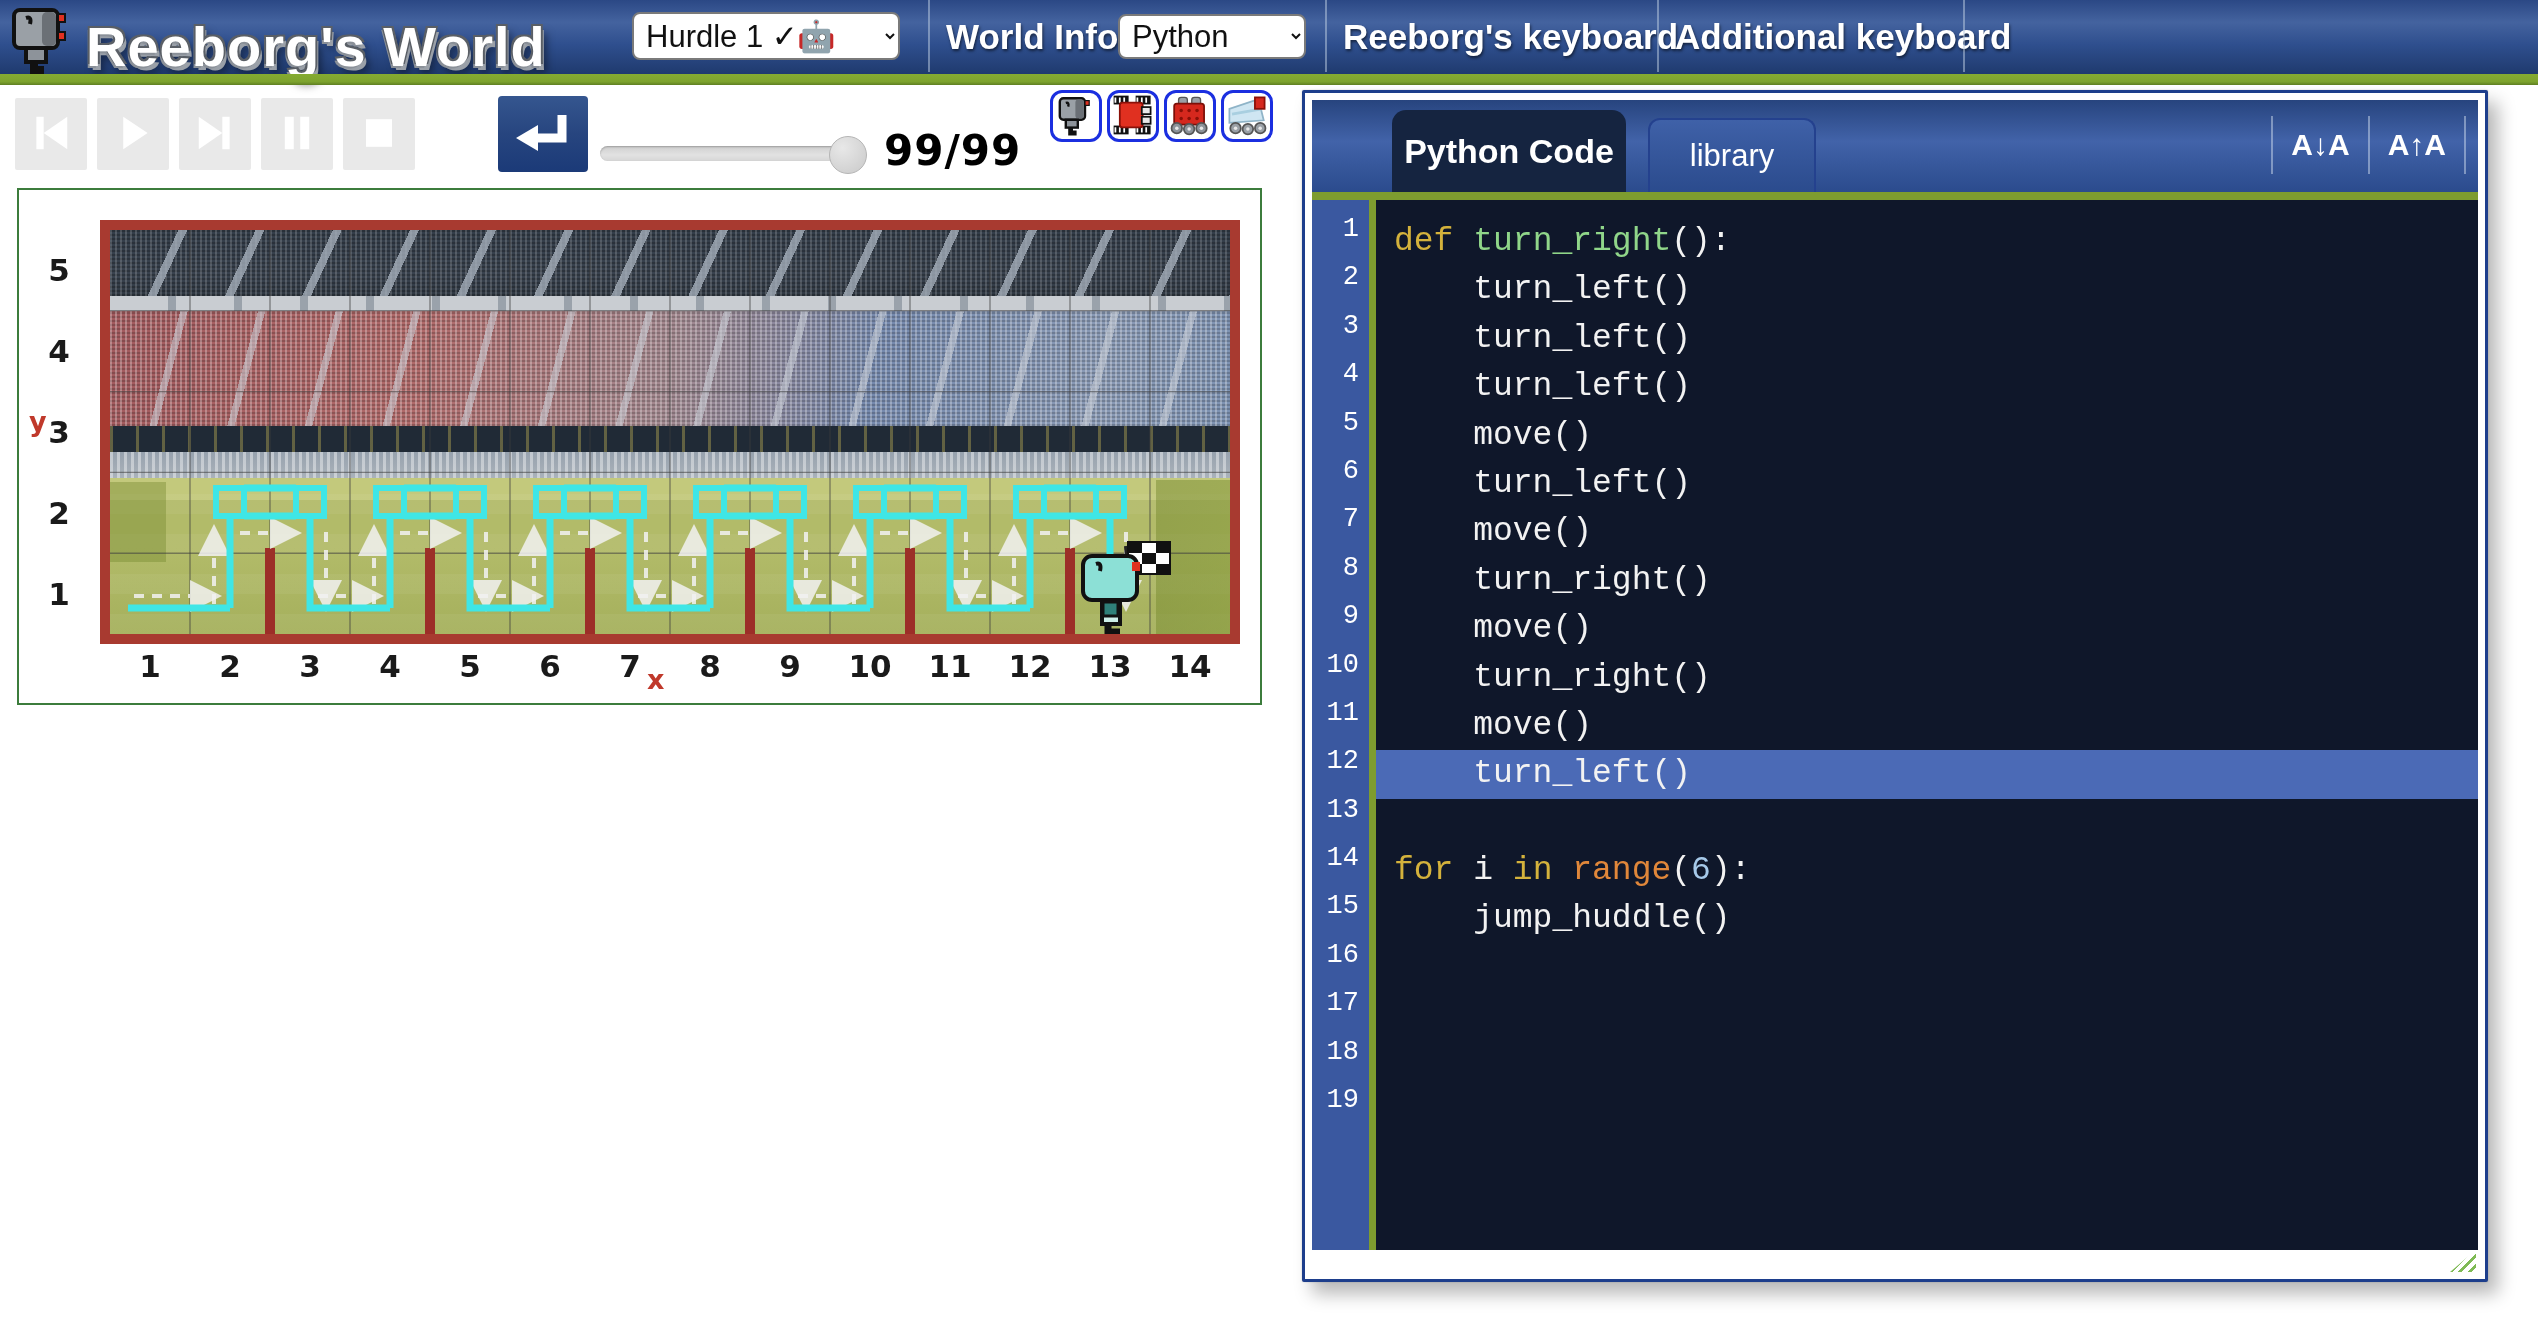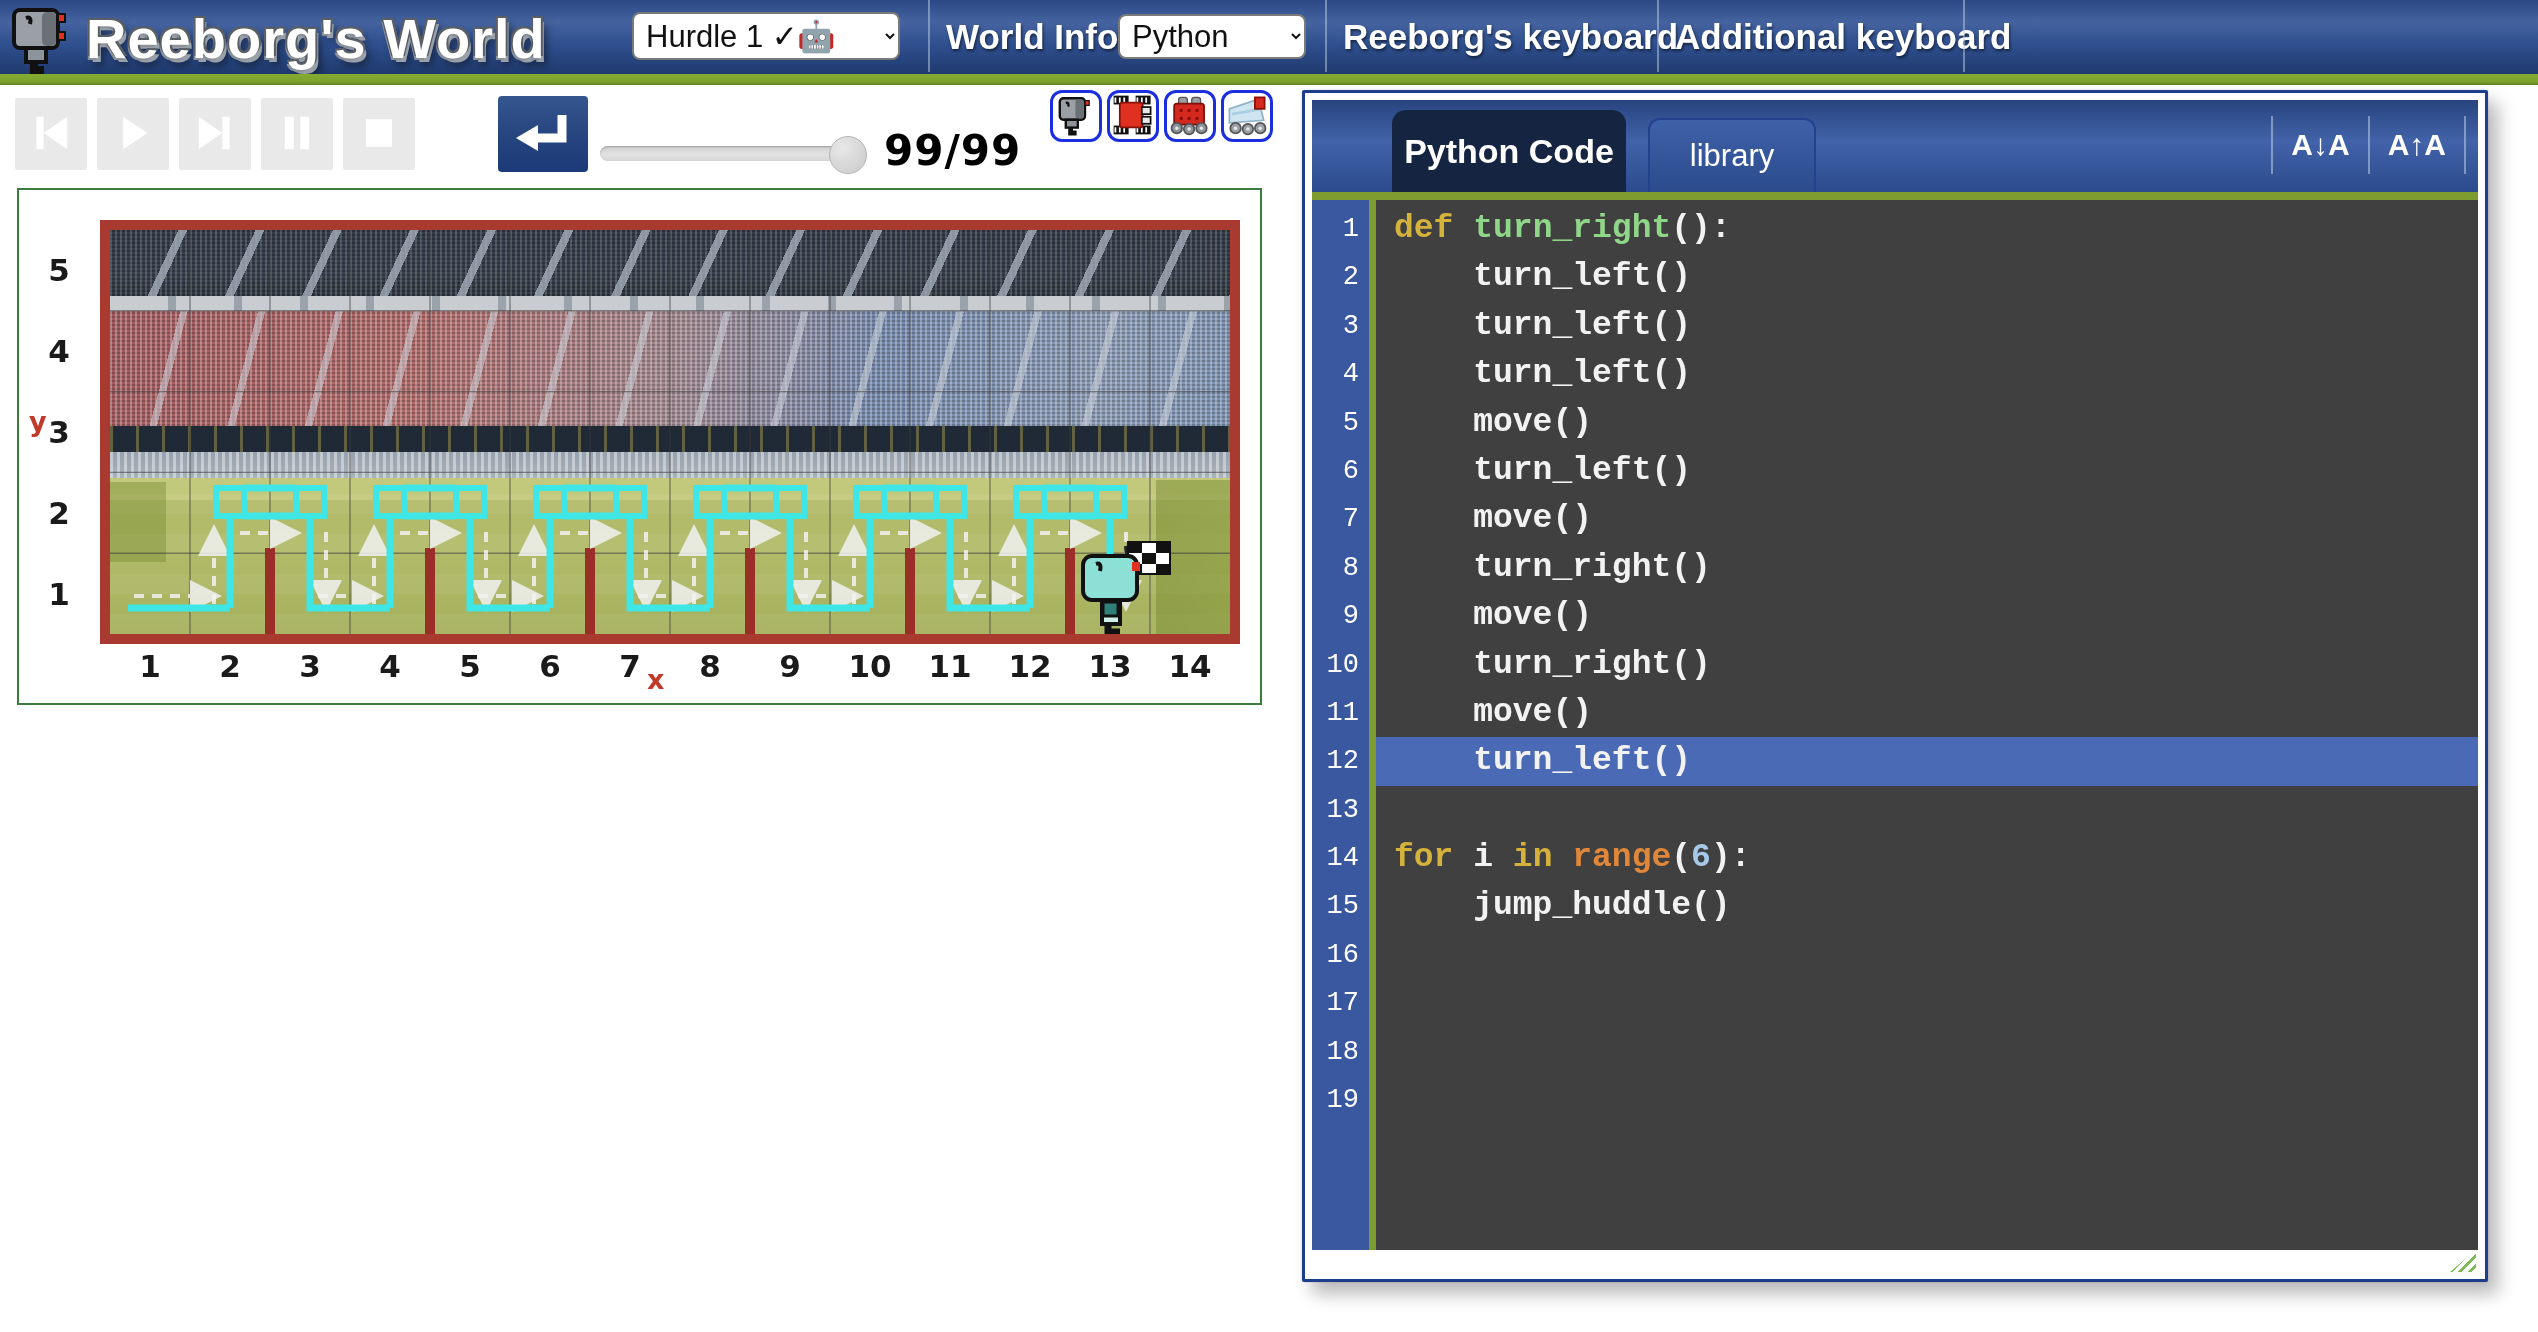--- a/index.html
+++ b/index.html
@@ -7,21 +7,21 @@
 
   
   #navbar{position:absolute;left:0;top:0;width:2538px;height:74px;
     background:linear-gradient(180deg,#2b4885 0%,#44639f 30%,#2f4f8e 60%,#1f3a6e 100%);}
   #navbar-green{position:absolute;left:0;top:74px;width:2538px;height:11px;
     background:linear-gradient(180deg,#85ab31 0%,#7da32e 70%,#5f7f22 100%);}
   .nav-sep{position:absolute;top:0;width:2px;height:72px;background:rgba(190,205,225,.5);}
   .nav-label{position:absolute;top:0;height:62px;line-height:74px;color:#fff;font-weight:bold;
     font-size:35px;text-shadow:1px 2px 3px rgba(0,0,0,.55);white-space:nowrap;}
   #logo{position:absolute;left:8px;top:2px;width:70px;height:72px;}
-  #logo-text{position:absolute;left:86px;top:0;height:78px;line-height:78px;color:#fff;
+  #logo-text{position:absolute;left:86px;top:8px;height:78px;line-height:78px;color:#fff;
     font-size:56px;font-weight:bold;letter-spacing:1px;white-space:nowrap;
     text-shadow:-2px -2px 0 #5a5f66,2px -2px 0 #5a5f66,-2px 2px 0 #8a9098,
       3px 4px 0 #9aa0a8,5px 7px 9px rgba(0,0,0,.5);}
   .nav-select{position:absolute;background:#fff;border:2px solid #7a7a7a;border-radius:8px;
     font-size:31px;font-family:"Liberation Sans",sans-serif;color:#111;padding:0 8px;}
 
   
   .pbtn{position:absolute;top:98px;width:72px;height:72px;background:#e9e9e9;border:none;
     border-radius:2px;display:flex;align-items:center;justify-content:center;cursor:pointer;}
   #enter-btn{position:absolute;left:498px;top:96px;width:90px;height:76px;border:none;
@@ -94,21 +94,21 @@
   #font-buttons{position:absolute;right:12px;top:16px;height:58px;display:flex;align-items:center;}
   .font-btn{color:#fff;font-size:30px;font-weight:bold;padding:0 18px;height:58px;line-height:58px;
     cursor:pointer;white-space:nowrap;}
   .fb-sep{width:2px;height:58px;background:rgba(220,230,245,.45);}
   #editor-green{height:8px;flex:0 0 auto;background:#7e9c2f;}
   #editor-body{display:flex;height:1050px;flex:0 0 auto;}
   #gutter{width:57px;flex:0 0 auto;background:#3a58a0;padding-top:5px;box-sizing:border-box;}
   .gutter-num{height:48.4px;line-height:48.4px;text-align:right;padding-right:10px;
     color:#fff;font-size:27px;font-family:"Liberation Mono",monospace;}
   #gutter-green{width:7px;flex:0 0 auto;background:#7e9c2f;}
-  #code-area{flex:1 1 auto;background:#404040;padding-top:5px;overflow:hidden;cursor:text;font-weight:bold;}
+  #code-area{flex:1 1 auto;background:#0f172a;padding-top:18px;overflow:hidden;cursor:text;}
   .code-line{height:48.4px;line-height:48.4px;font-family:"Liberation Mono",monospace;
     font-size:33px;color:#f2f2f2;white-space:pre;padding-left:18px;}
   .code-line.hl{background:#4b6ab6;}
   #editor-footer{flex:1 1 auto;display:flex;align-items:flex-end;justify-content:flex-end;}
   #resize-handle{width:26px;height:22px;margin:0 2px 2px 0;
     background:repeating-linear-gradient(135deg,#7fba55 0 3px,transparent 3px 7px);
     clip-path:polygon(100% 0,100% 100%,0 100%);cursor:nwse-resize;}
 </style>
 </head>
 <body>

